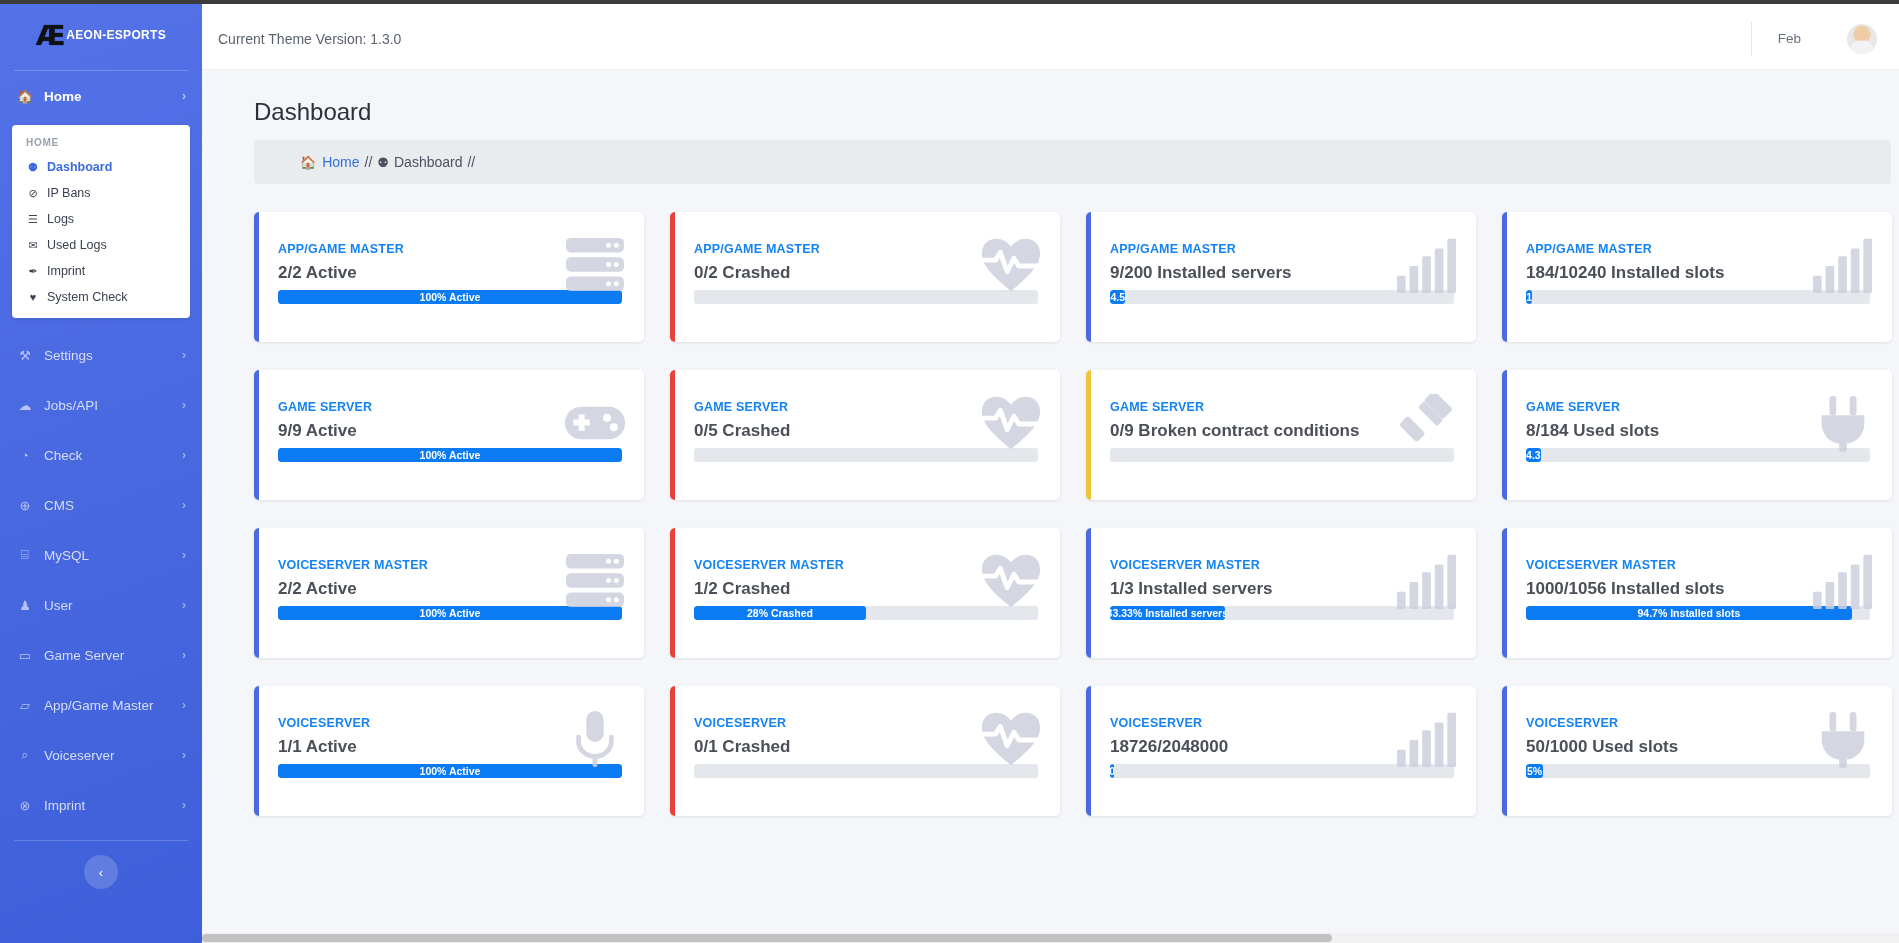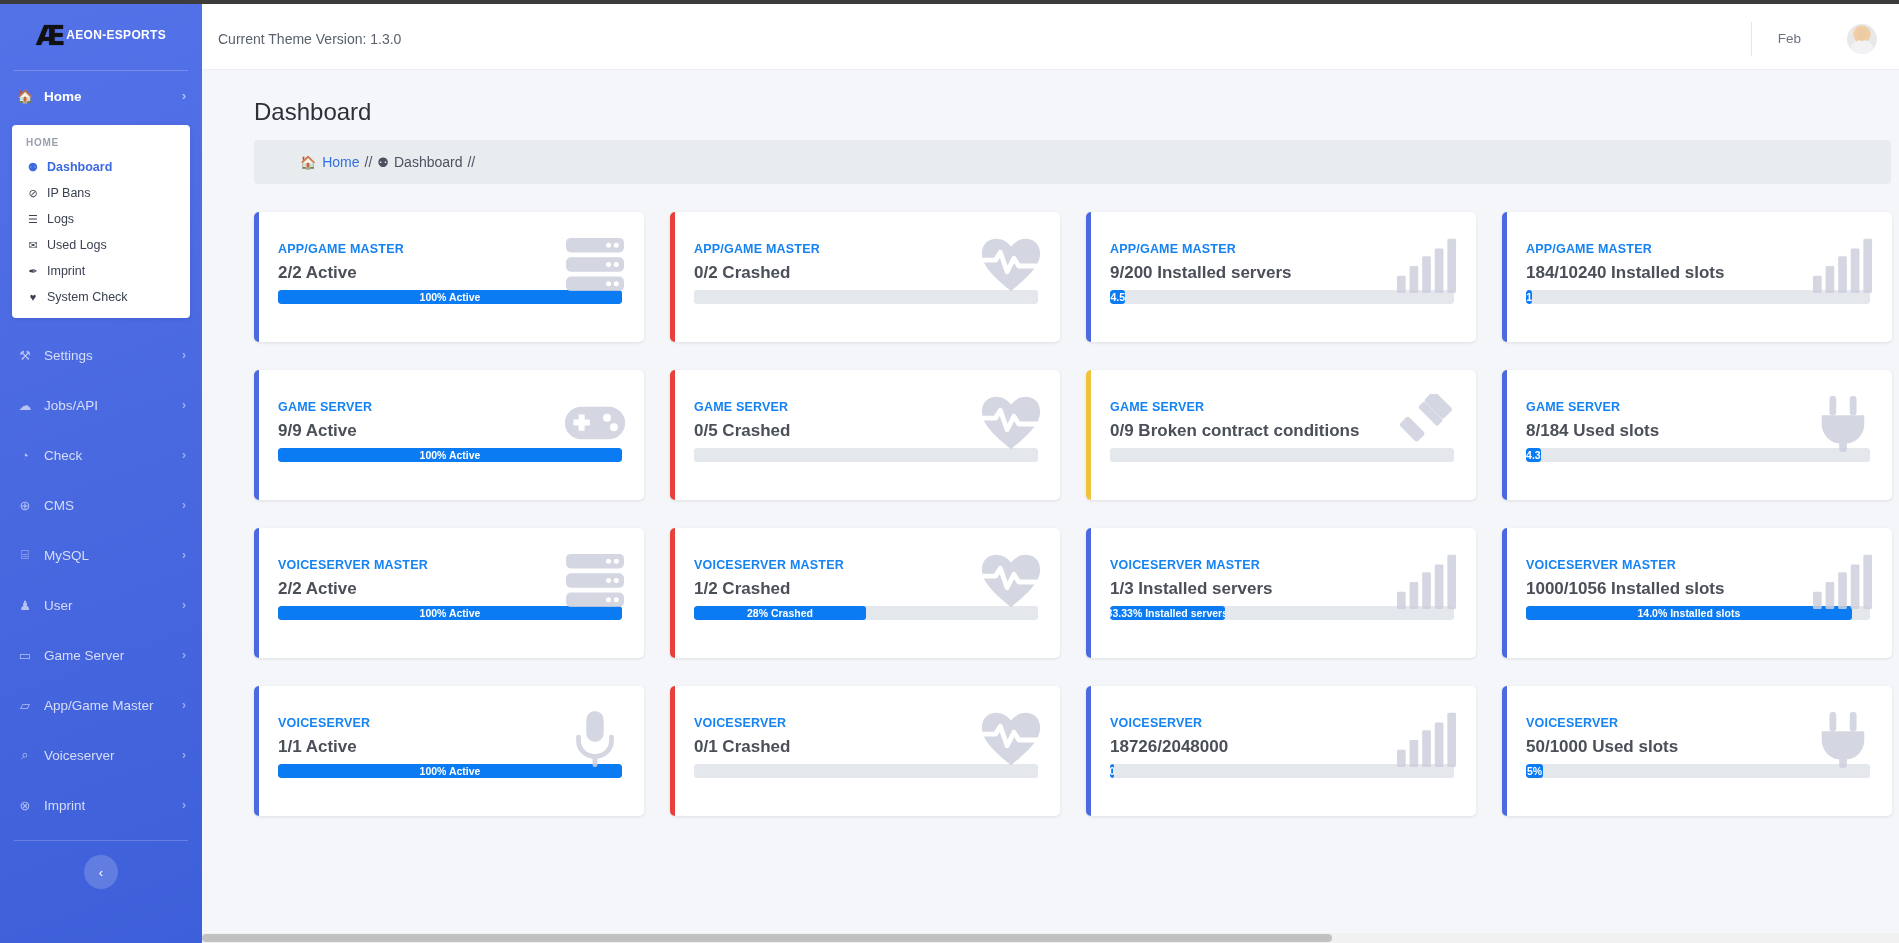--- a/index.html
+++ b/index.html
@@ -492,21 +492,21 @@
                 <rect x="40" y="12" width="9" height="46" rx="1.5"></rect>
                 <rect x="53" y="2" width="9" height="56" rx="1.5"></rect>
               </svg>
             </div>
           </div>
           <div class="card accent-blue">
             <div class="card-label">VOICESERVER MASTER</div>
             <div class="card-value">1000/1056 Installed slots</div>
             <div class="progress">
               <div class="progress-bar" style="width:94.7%">
-                <span>14.0% Installed slots</span>
+                <span>94.7% Installed slots</span>
               </div>
             </div>
             <div class="card-icon">
               <svg viewBox="0 0 64 58">
                 <rect x="1" y="40" width="9" height="18" rx="1.5"></rect>
                 <rect x="14" y="30" width="9" height="28" rx="1.5"></rect>
                 <rect x="27" y="20" width="9" height="38" rx="1.5"></rect>
                 <rect x="40" y="12" width="9" height="46" rx="1.5"></rect>
                 <rect x="53" y="2" width="9" height="56" rx="1.5"></rect>
               </svg>

